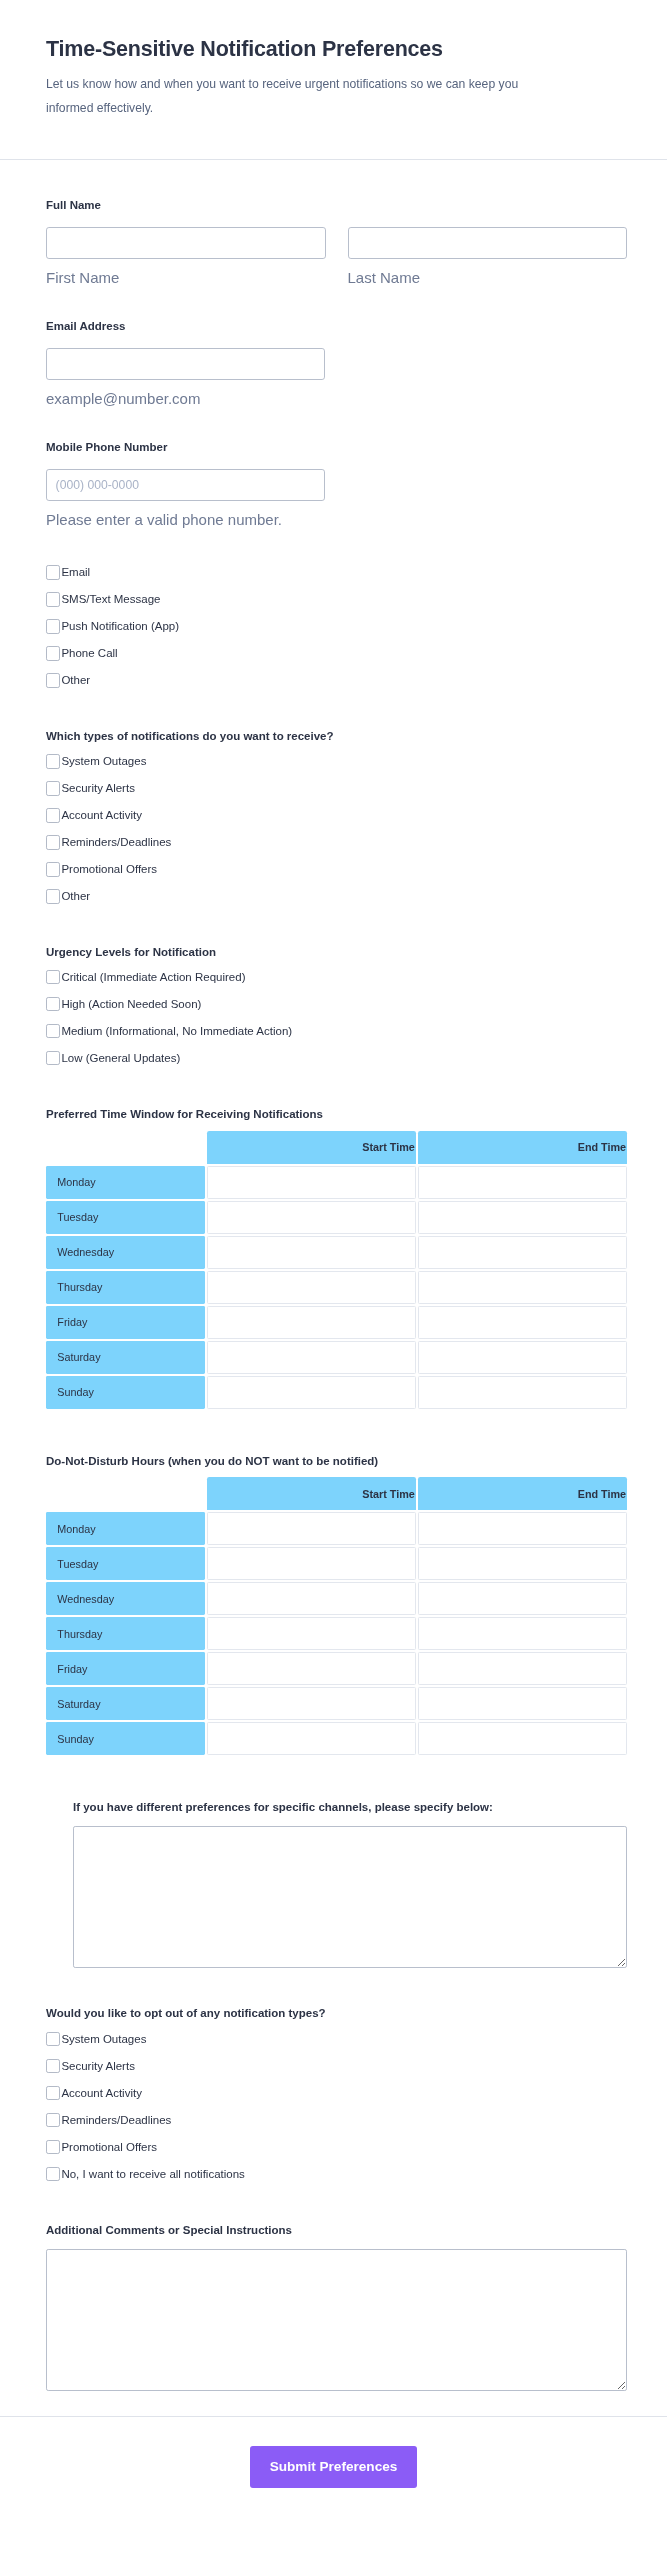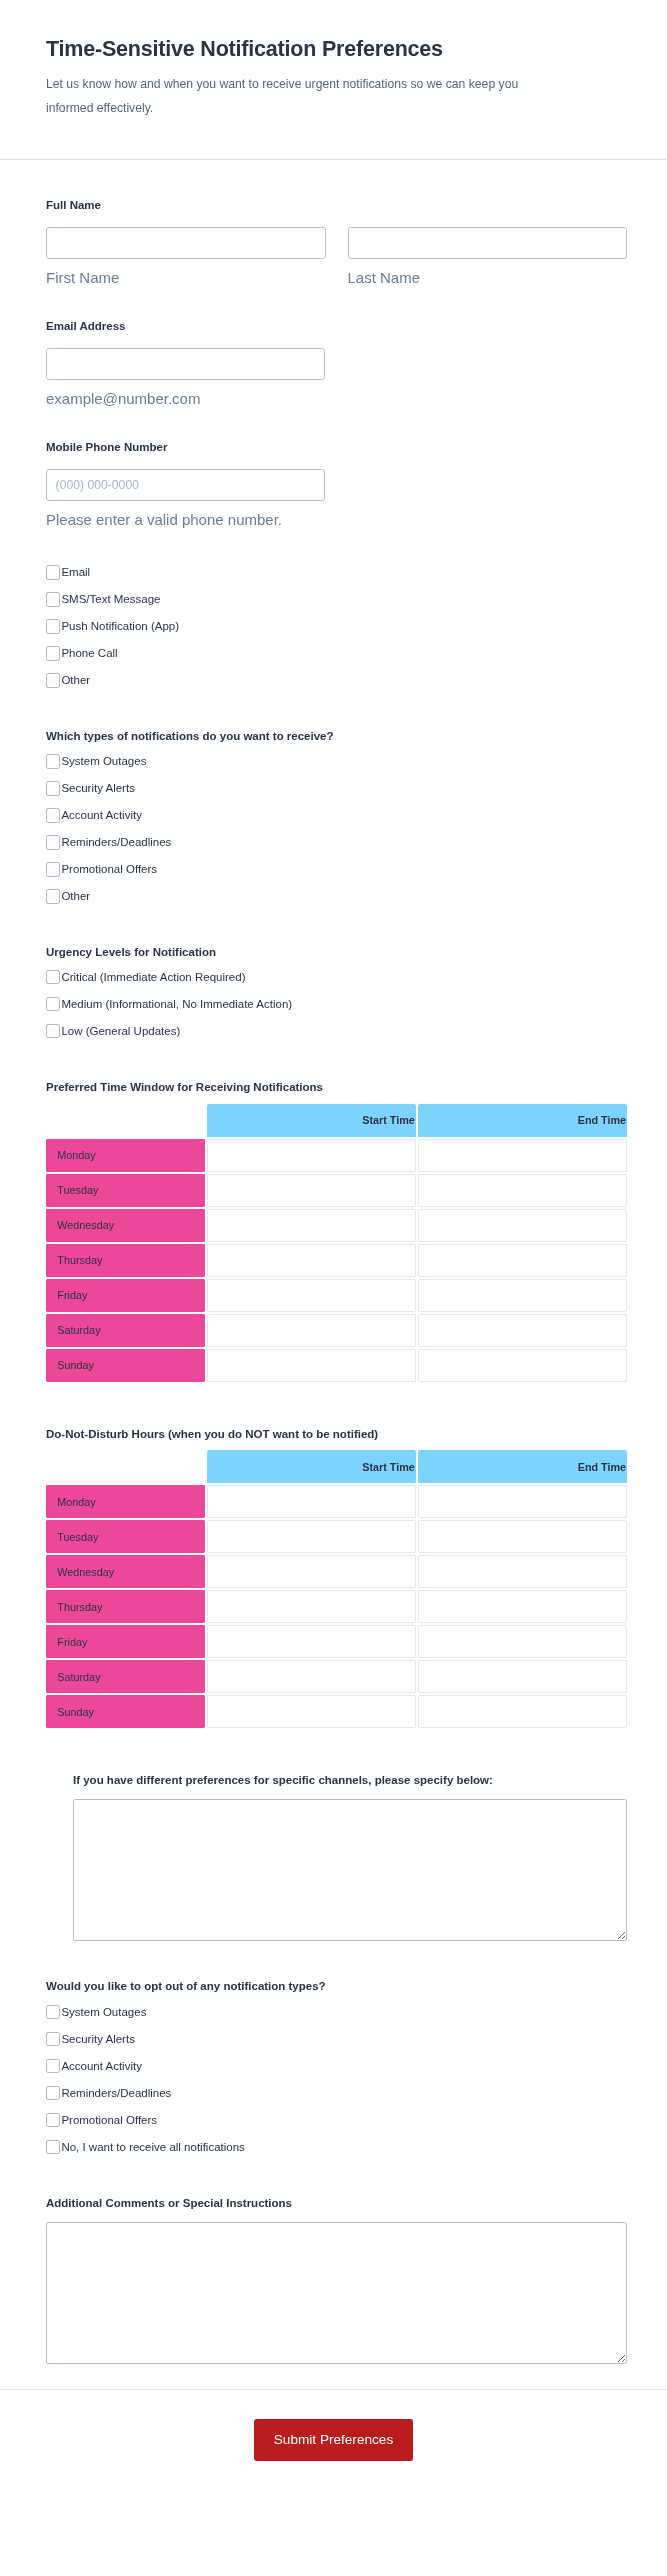--- a/index.html
+++ b/index.html
@@ -27,32 +27,32 @@
   .sublabel{margin-top:13.6px;font-size:15px;line-height:11.5px;color:#6f7a93;}
   .options{margin-top:-2.9px;}
   .option{display:flex;align-items:center;height:27px;gap:1px;}
   .checkbox{width:14.4px;height:14.4px;box-sizing:border-box;border:0.7px solid #b3bac7;border-radius:2.2px;background:#fff;flex:none;cursor:pointer;}
   .option-label{font-size:11.5px;color:#2c3345;}
   .table-field{margin-bottom:44px;}
   .grid-table{border-collapse:separate;border-spacing:2.2px;width:calc(100% + 4.3px);margin:7.2px -2.2px 0 -2.2px;table-layout:fixed;}
   .grid-table th,.grid-table td{height:33px;box-sizing:border-box;}
   .corner-cell{background:transparent;border:none;width:27.5%;}
   .col-head{background:#7dd3fc;color:#2c3345;font-weight:600;font-size:10.8px;text-align:right;border-radius:2.2px 2.2px 0 0;width:36.25%;}
-  .day-head{background:#ec4899;color:#2c3345;font-weight:400;font-size:10.8px;text-align:left;padding-left:11.5px;border-radius:1.4px;}
+  .day-head{background:#7dd3fc;color:#2c3345;font-weight:400;font-size:10.8px;text-align:left;padding-left:11.5px;border-radius:1.4px;}
   .time-cell{background:#fff;border:0.7px solid #e3e7ee;border-radius:1.4px;cursor:text;}
   .textarea{
     width:100%;height:142px;box-sizing:border-box;border:0.7px solid #b8bfcc;border-radius:2.2px;
     font-family:inherit;font-size:11.5px;color:#2c3345;padding:7.2px 8.6px;resize:both;outline:none;margin:0;display:block;
   }
   .textarea-label{margin-bottom:11.5px;}
   .footer-divider{border:none;border-top:0.7px solid #dfe3ea;margin:24.4px 0 0 0;}
   .submit-row{display:flex;justify-content:center;margin-top:29px;}
   .submit-btn{
-    min-width:159px;height:42px;border:none;border-radius:2.9px;background:#b91c1c;color:#ffffff;
-    font-family:inherit;font-size:13.6px;font-weight:400;cursor:pointer;padding:0 20px;
+    min-width:159px;height:42px;border:none;border-radius:2.9px;background:#8b5cf6;color:#ffffff;
+    font-family:inherit;font-size:13.6px;font-weight:700;cursor:pointer;padding:0 20px;
   }
 </style>
 </head>
 <body>
 
 <div class="form-header">
   <h1 class="form-title">Time-Sensitive Notification Preferences</h1>
   <div class="form-subtitle">Let us know how and when you want to receive urgent notifications so we can keep you informed effectively.</div>
 </div>
 <hr class="divider">
@@ -146,20 +146,24 @@
 
   <div class="field">
     <div class="field-label" style="margin-bottom:7.2px;">Urgency Levels for Notification</div>
     <div class="options">
       <div class="option">
         <span class="checkbox"></span>
         <span class="option-label">Critical (Immediate Action Required)</span>
       </div>
       <div class="option">
         <span class="checkbox"></span>
+        <span class="option-label">High (Action Needed Soon)</span>
+      </div>
+      <div class="option">
+        <span class="checkbox"></span>
         <span class="option-label">Medium (Informational, No Immediate Action)</span>
       </div>
       <div class="option">
         <span class="checkbox"></span>
         <span class="option-label">Low (General Updates)</span>
       </div>
     </div>
   </div>
 
   <div class="table-field">

